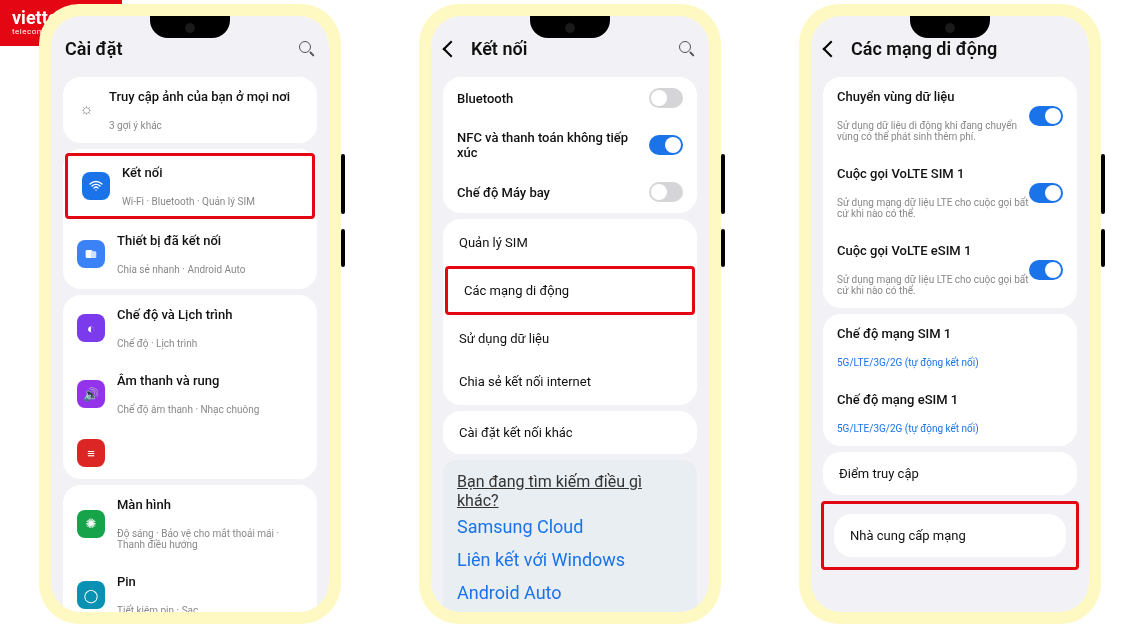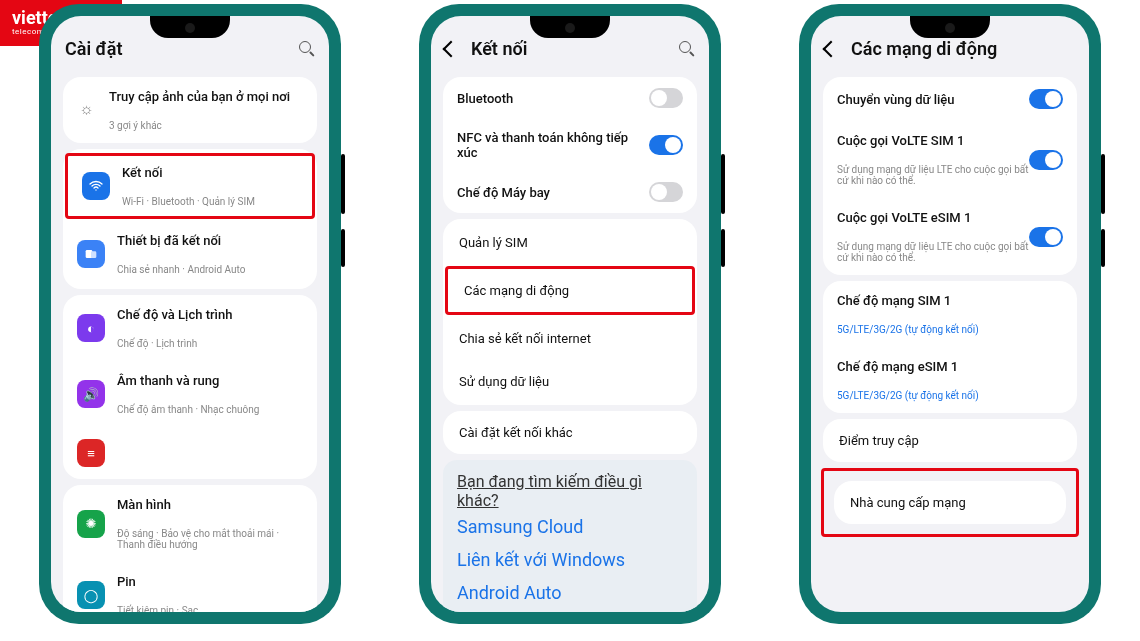--- a/index.html
+++ b/index.html
@@ -39,21 +39,21 @@
 }
 .phones {
   display: flex;
   justify-content: space-around;
   padding-top: 4px;
 }
 .phone {
   position: relative;
   width: 302px;
   height: 620px;
-  background: #0f766e;
+  background: #fef9c3;
   border-radius: 40px;
   padding: 12px;
   box-sizing: border-box;
 }
 .phone-inner {
   background: #f2f2f6;
   border-radius: 30px;
   height: 100%;
   width: 100%;
   overflow: hidden;
@@ -371,22 +371,22 @@
                 <div class="row-title">Chế độ Máy bay</div>
               </div>
               <div class="toggle"></div>
             </div>
           </div>
         <div class="card" id="p2links" style="padding:2px 0;">
             <div class="plain-row">Quản lý SIM</div>
             <div class="highlight">
               <div class="plain-row">Các mạng di động</div>
             </div>
+            <div class="plain-row">Sử dụng dữ liệu</div>
             <div class="plain-row">Chia sẻ kết nối internet</div>
-            <div class="plain-row">Sử dụng dữ liệu</div>
           </div>
         <div class="card">
           <div class="plain-row">Cài đặt kết nối khác</div>
         </div>
         <div class="looking-for">
           <div class="lf-title">Bạn đang tìm kiếm điều gì khác?</div>
           <div id="p2lf">
               <div class="link">Samsung Cloud</div>
               <div class="link">Liên kết với Windows</div>
               <div class="link">Android Auto</div>
@@ -404,20 +404,21 @@
       <div class="notch"></div>
       <div class="header">
         <div class="back-icon"></div>
         <div class="header-title">Các mạng di động</div>
       </div>
       <div class="content">
         <div class="card" id="p3toggles">
             <div class="row">
               <div class="row-text">
                 <div class="row-title">Chuyển vùng dữ liệu</div>
+                <div class="row-sub">Sử dụng dữ liệu di động khi đang chuyển vùng có thể phát sinh thêm phí.</div>
               </div>
               <div class="toggle on"></div>
             </div>
             <div class="row">
               <div class="row-text">
                 <div class="row-title">Cuộc gọi VoLTE SIM 1</div>
                 <div class="row-sub">Sử dụng mạng dữ liệu LTE cho cuộc gọi bất cứ khi nào có thể.</div>
               </div>
               <div class="toggle on"></div>
             </div>

